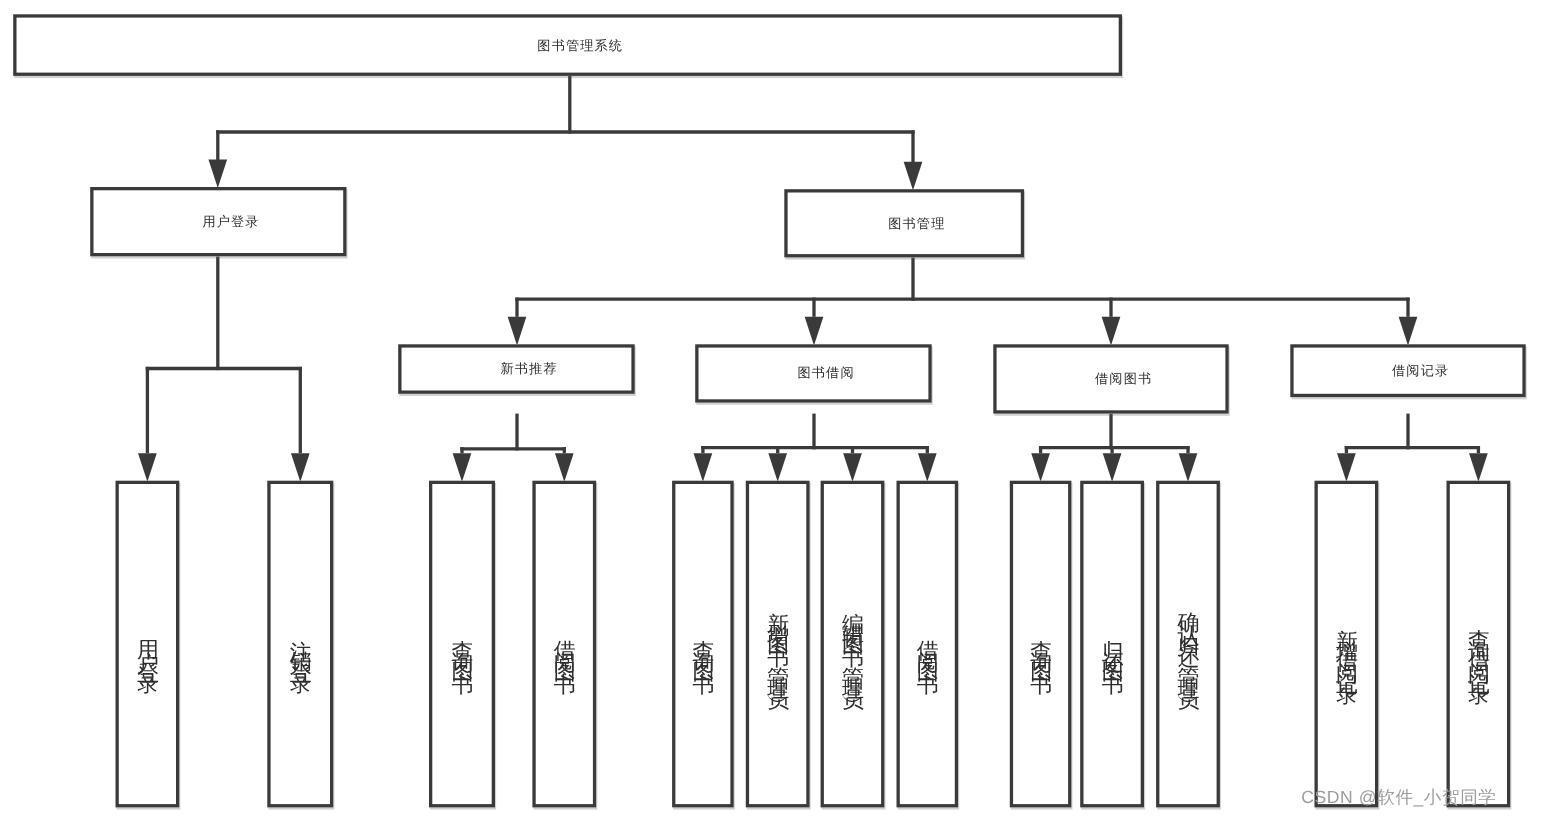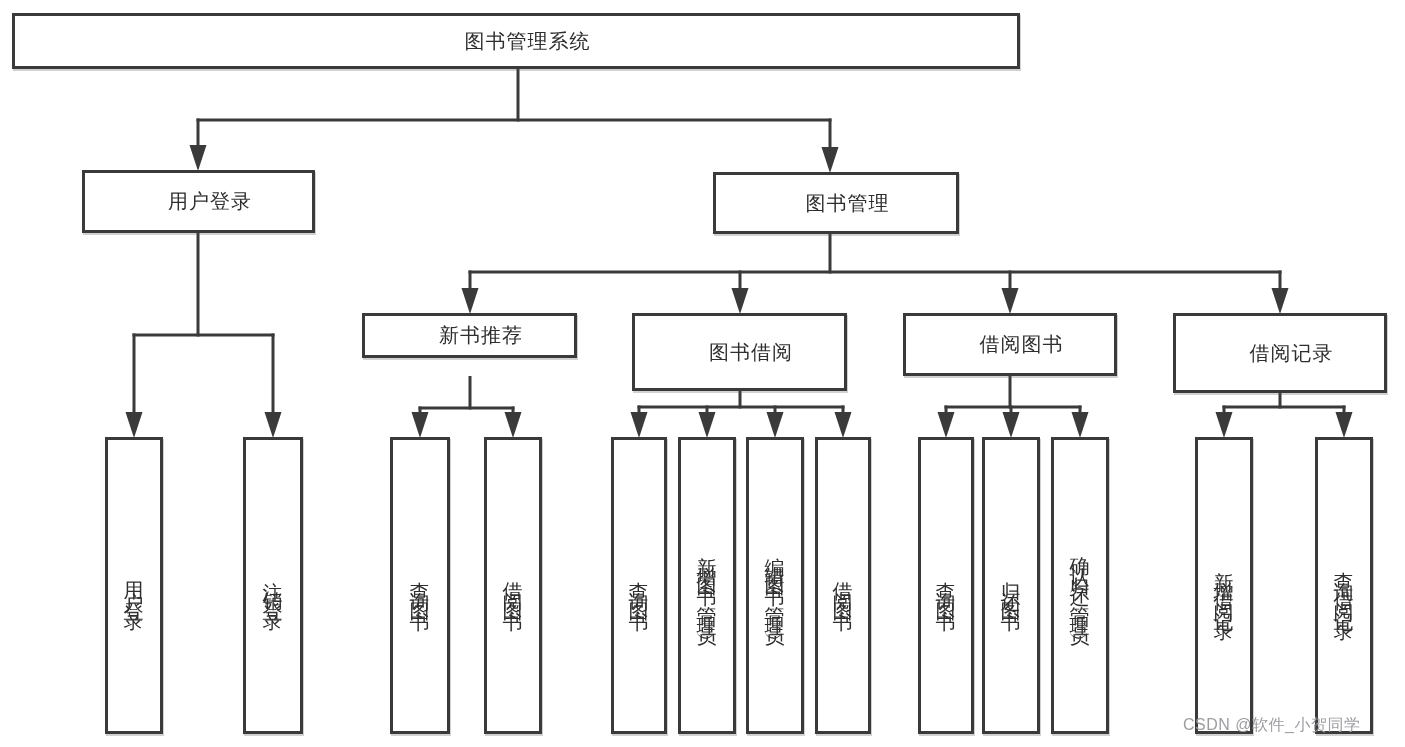--- a/index.html
+++ b/index.html
@@ -17,21 +17,21 @@
   .box{
     position:absolute;
     box-sizing:border-box;
     background:#ffffff;
     border:3px solid #3a3a3a;
     box-shadow:1px 2px 0 rgba(90,90,90,.28);
     display:flex;align-items:center;justify-content:center;
     color:#2e2e2e;
   }
   .hbox{
-    font-size:20px;
+    font-size:12px;
     letter-spacing:1px;
     white-space:nowrap;
     padding-left:23px;
   }
   .leaf span{
     writing-mode:vertical-rl;
     text-orientation:mixed;
     font-size:20px;
     letter-spacing:10px;
     line-height:1;
@@ -118,34 +118,34 @@
     </g>
   </svg>
 
   <div class="box hbox" style="left:12px;top:13px;width:1008px;height:56px">
     <span>图书管理系统</span>
   </div>
 
   <div class="box hbox" style="left:82px;top:170px;width:233px;height:63px">
     <span>用户登录</span>
   </div>
-  <div class="box hbox" style="left:713px;top:172px;width:246px;height:62px">
+  <div class="box hbox" style="left:713px;top:172px;width:218px;height:62px">
     <span>图书管理</span>
   </div>
 
   <div class="box hbox" style="left:362px;top:313px;width:215px;height:45px">
     <span>新书推荐</span>
   </div>
-  <div class="box hbox" style="left:632px;top:313px;width:215px;height:78px">
+  <div class="box hbox" style="left:632px;top:313px;width:215px;height:53px">
     <span>图书借阅</span>
   </div>
   <div class="box hbox" style="left:903px;top:313px;width:214px;height:63px">
     <span>借阅图书</span>
   </div>
-  <div class="box hbox" style="left:1173px;top:313px;width:214px;height:80px">
+  <div class="box hbox" style="left:1173px;top:313px;width:214px;height:48px">
     <span>借阅记录</span>
   </div>
 
   <div class="box leaf" style="left:105px;top:437px;width:58px;height:297px">
     <span>用户登录</span>
   </div>
   <div class="box leaf" style="left:243px;top:437px;width:60px;height:297px">
     <span>注销登录</span>
   </div>
 

